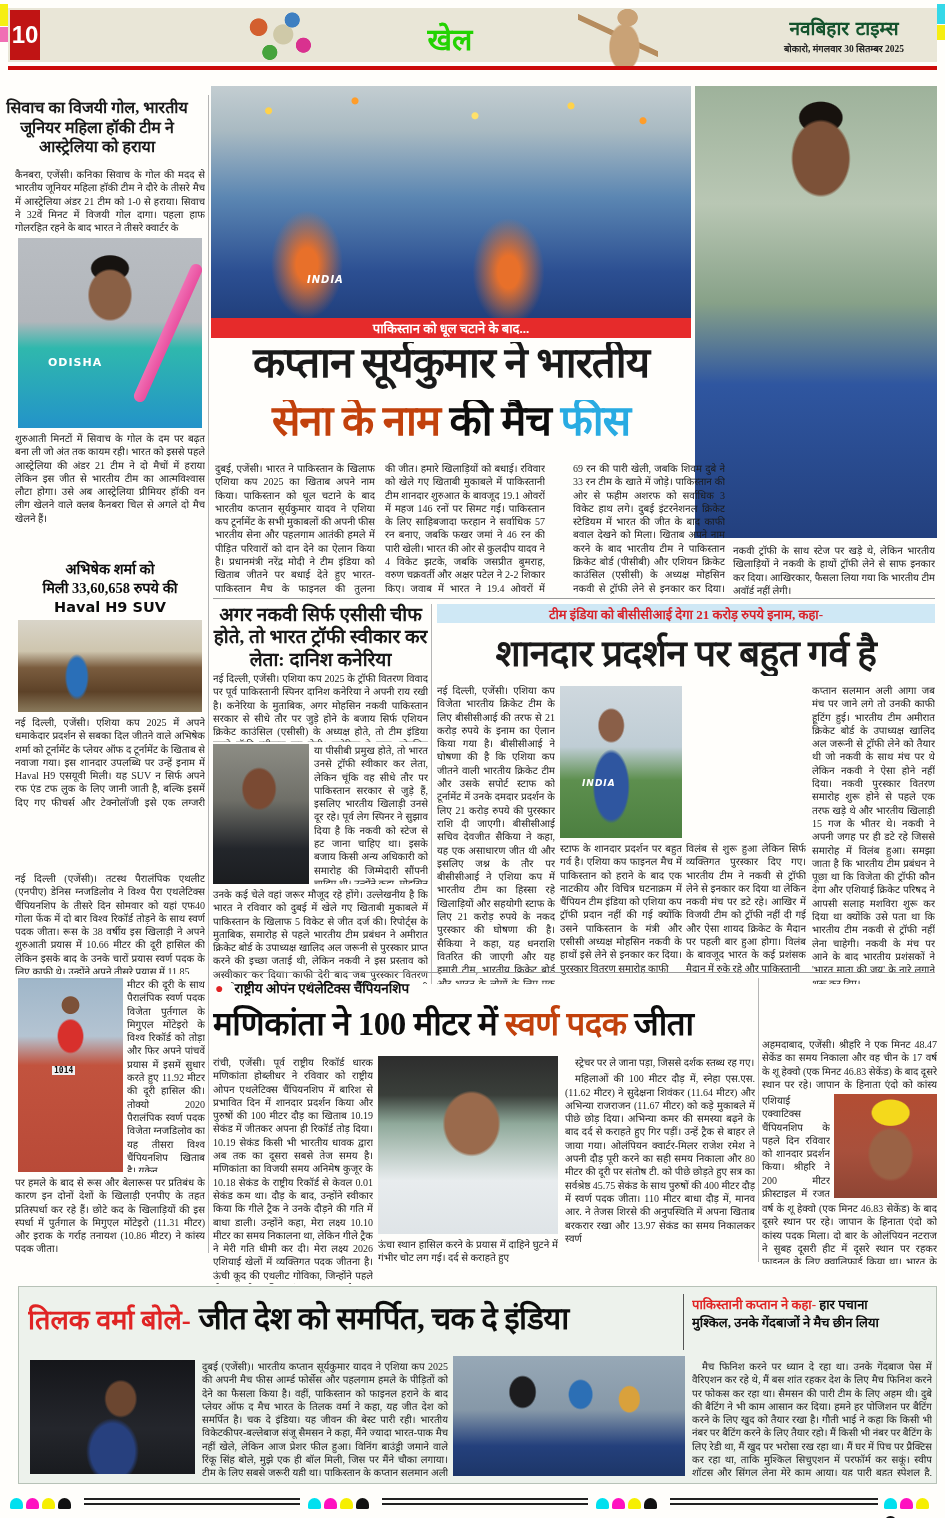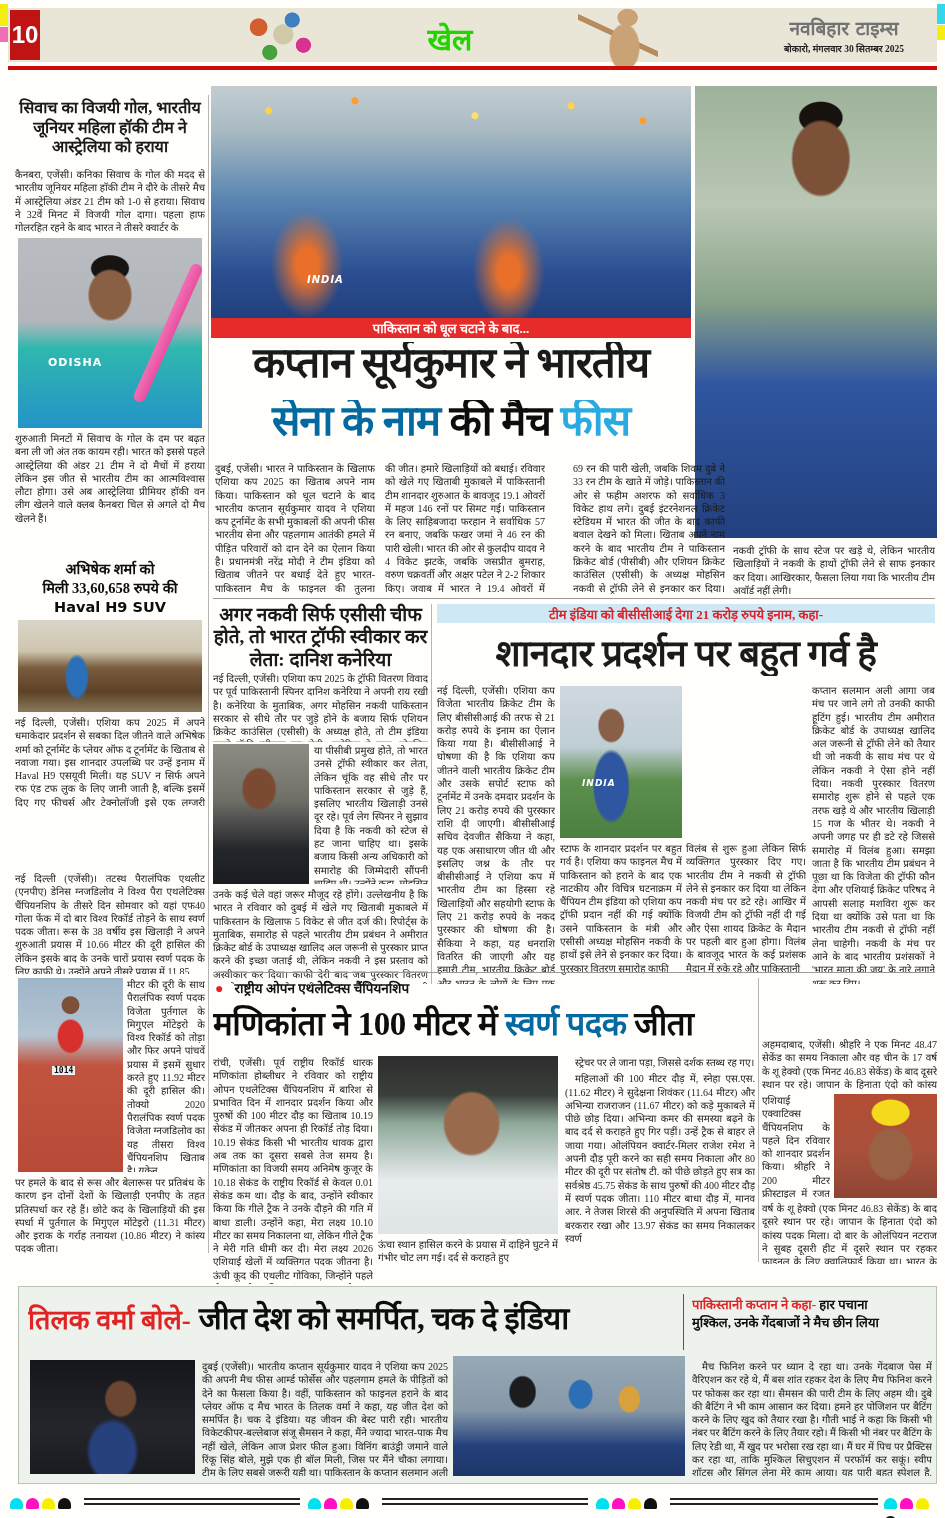--- a/index.html
+++ b/index.html
@@ -10,27 +10,27 @@
   .body-text p{margin:0 0 3px 0;text-indent:10px;}
   .center{text-align:center;}
   .nowrap{white-space:nowrap;overflow:hidden;}
   .photo{overflow:hidden;}
   .hline{background:#9a9a9a;height:1px;}
   .vline{background:#b5b5b5;width:1px;}
   
   .band{background:#e9e6d7;}
   .pgnum{background:#c01414;color:#fff;font-weight:800;font-size:24px;display:flex;align-items:center;justify-content:center;font-family:"Liberation Sans","DejaVu Sans",sans-serif;}
   .section-title{color:#23d302;font-weight:800;font-size:30px;font-family:"DejaVu Sans","Liberation Sans",sans-serif;}
-  .masthead{color:#737373;font-weight:800;font-size:19px;font-family:"DejaVu Sans","Liberation Sans",sans-serif;}
+  .masthead{color:#14532d;font-weight:800;font-size:19px;font-family:"DejaVu Sans","Liberation Sans",sans-serif;}
   .dateline{color:#222;font-size:9.5px;font-weight:700;}
   .redrule{background:#cc0b0b;}
   
   .kicker-strip{background:#e62b2b;color:#ffffff;font-weight:800;font-size:13px;display:flex;align-items:center;justify-content:center;}
   .main-h{font-weight:800;font-size:42px;line-height:1.0;letter-spacing:-1px;}
-  .red-t{color:#0369a1;} .blue-t{color:#29abe2;} .black-t{color:#0d0d0d;}
+  .red-t{color:#c2410c;} .blue-t{color:#29abe2;} .black-t{color:#0d0d0d;}
   .sub-article-h{font-weight:800;font-size:19px;line-height:1.18;}
   .bcci-band{background:#cfe8f5;color:#d8232a;font-weight:800;font-size:13px;display:flex;align-items:center;justify-content:center;}
   .bcci-h{font-weight:800;font-size:37px;letter-spacing:-0.5px;}
   .ath-kicker{font-weight:800;font-size:13.5px;color:#111;}
   .ath-kicker .dot{color:#e02424;font-size:14px;}
   .ath-h{font-weight:800;font-size:33px;letter-spacing:-0.5px;}
   .left-h{font-weight:800;font-size:15.5px;line-height:1.22;}
   .yellow-box{background:#f6ee12;}
   .award-line{font-weight:800;font-size:15.5px;line-height:1.25;color:#11122e;}
   .award-line2{font-weight:800;font-size:14.5px;line-height:1.3;color:#0d0d0d;}
@@ -124,21 +124,21 @@
 
   <div class="abs band" style="left:8px;top:8px;width:929px;height:54px"></div>
   <div class="abs pgnum" style="left:10px;top:10px;width:30px;height:50px">10</div>
   <div class="abs photo ph-collage" style="left:225px;top:2px;width:112px;height:72px"></div>
   <div class="abs section-title center" style="left:395px;top:18px;width:110px;">खेल</div>
   <div class="abs photo ph-statue" style="left:578px;top:4px;width:80px;height:62px"></div>
   <div class="abs masthead center" style="left:755px;top:15px;width:178px;">नवबिहार टाइम्स</div>
   <div class="abs dateline center" style="left:755px;top:42px;width:178px;">बोकारो, मंगलवार 30 सितम्बर 2025</div>
   <div class="abs redrule" style="left:8px;top:66px;width:929px;height:4px"></div>
 
-  <div class="abs left-h center" style="left:15px;top:98px;width:190px;height:66px;font-size:16px">सिवाच का विजयी गोल, भारतीय जूनियर महिला हॉकी टीम ने आस्ट्रेलिया को हराया</div>
+  <div class="abs left-h center" style="left:2px;top:98px;width:190px;height:66px;font-size:16px">सिवाच का विजयी गोल, भारतीय जूनियर महिला हॉकी टीम ने आस्ट्रेलिया को हराया</div>
   <div class="abs body-text" style="left:15px;top:168px;width:190px;height:68px">कैनबरा, एजेंसी। कनिका सिवाच के गोल की मदद से भारतीय जूनियर महिला हॉकी टीम ने दौरे के तीसरे मैच में आस्ट्रेलिया अंडर 21 टीम को 1-0 से हराया। सिवाच ने 32वें मिनट में विजयी गोल दागा। पहला हाफ गोलरहित रहने के बाद भारत ने तीसरे क्वार्टर के</div>
   <div class="abs photo ph-hockey" style="left:18px;top:238px;width:184px;height:190px">
     <span class="jersey-tag" style="left:30px;top:118px;font-size:11px">ODISHA</span>
     <span class="stick" style="right:28px;top:20px"></span>
   </div>
   <div class="abs body-text" style="left:15px;top:432px;width:190px;height:112px">शुरुआती मिनटों में सिवाच के गोल के दम पर बढ़त बना ली जो अंत तक कायम रही। भारत को इससे पहले आस्ट्रेलिया की अंडर 21 टीम ने दो मैचों में हराया लेकिन इस जीत से भारतीय टीम का आत्मविश्वास लौटा होगा। उसे अब आस्ट्रेलिया प्रीमियर हॉकी वन लीग खेलने वाले क्लब कैनबरा चिल से अगले दो मैच खेलने हैं।</div>
 
   <div class="abs center" style="left:18px;top:560px;width:184px">
     <div class="award-line2">अभिषेक शर्मा को</div>
     <div class="award-line2">मिली 33,60,658 रुपये की</div>

